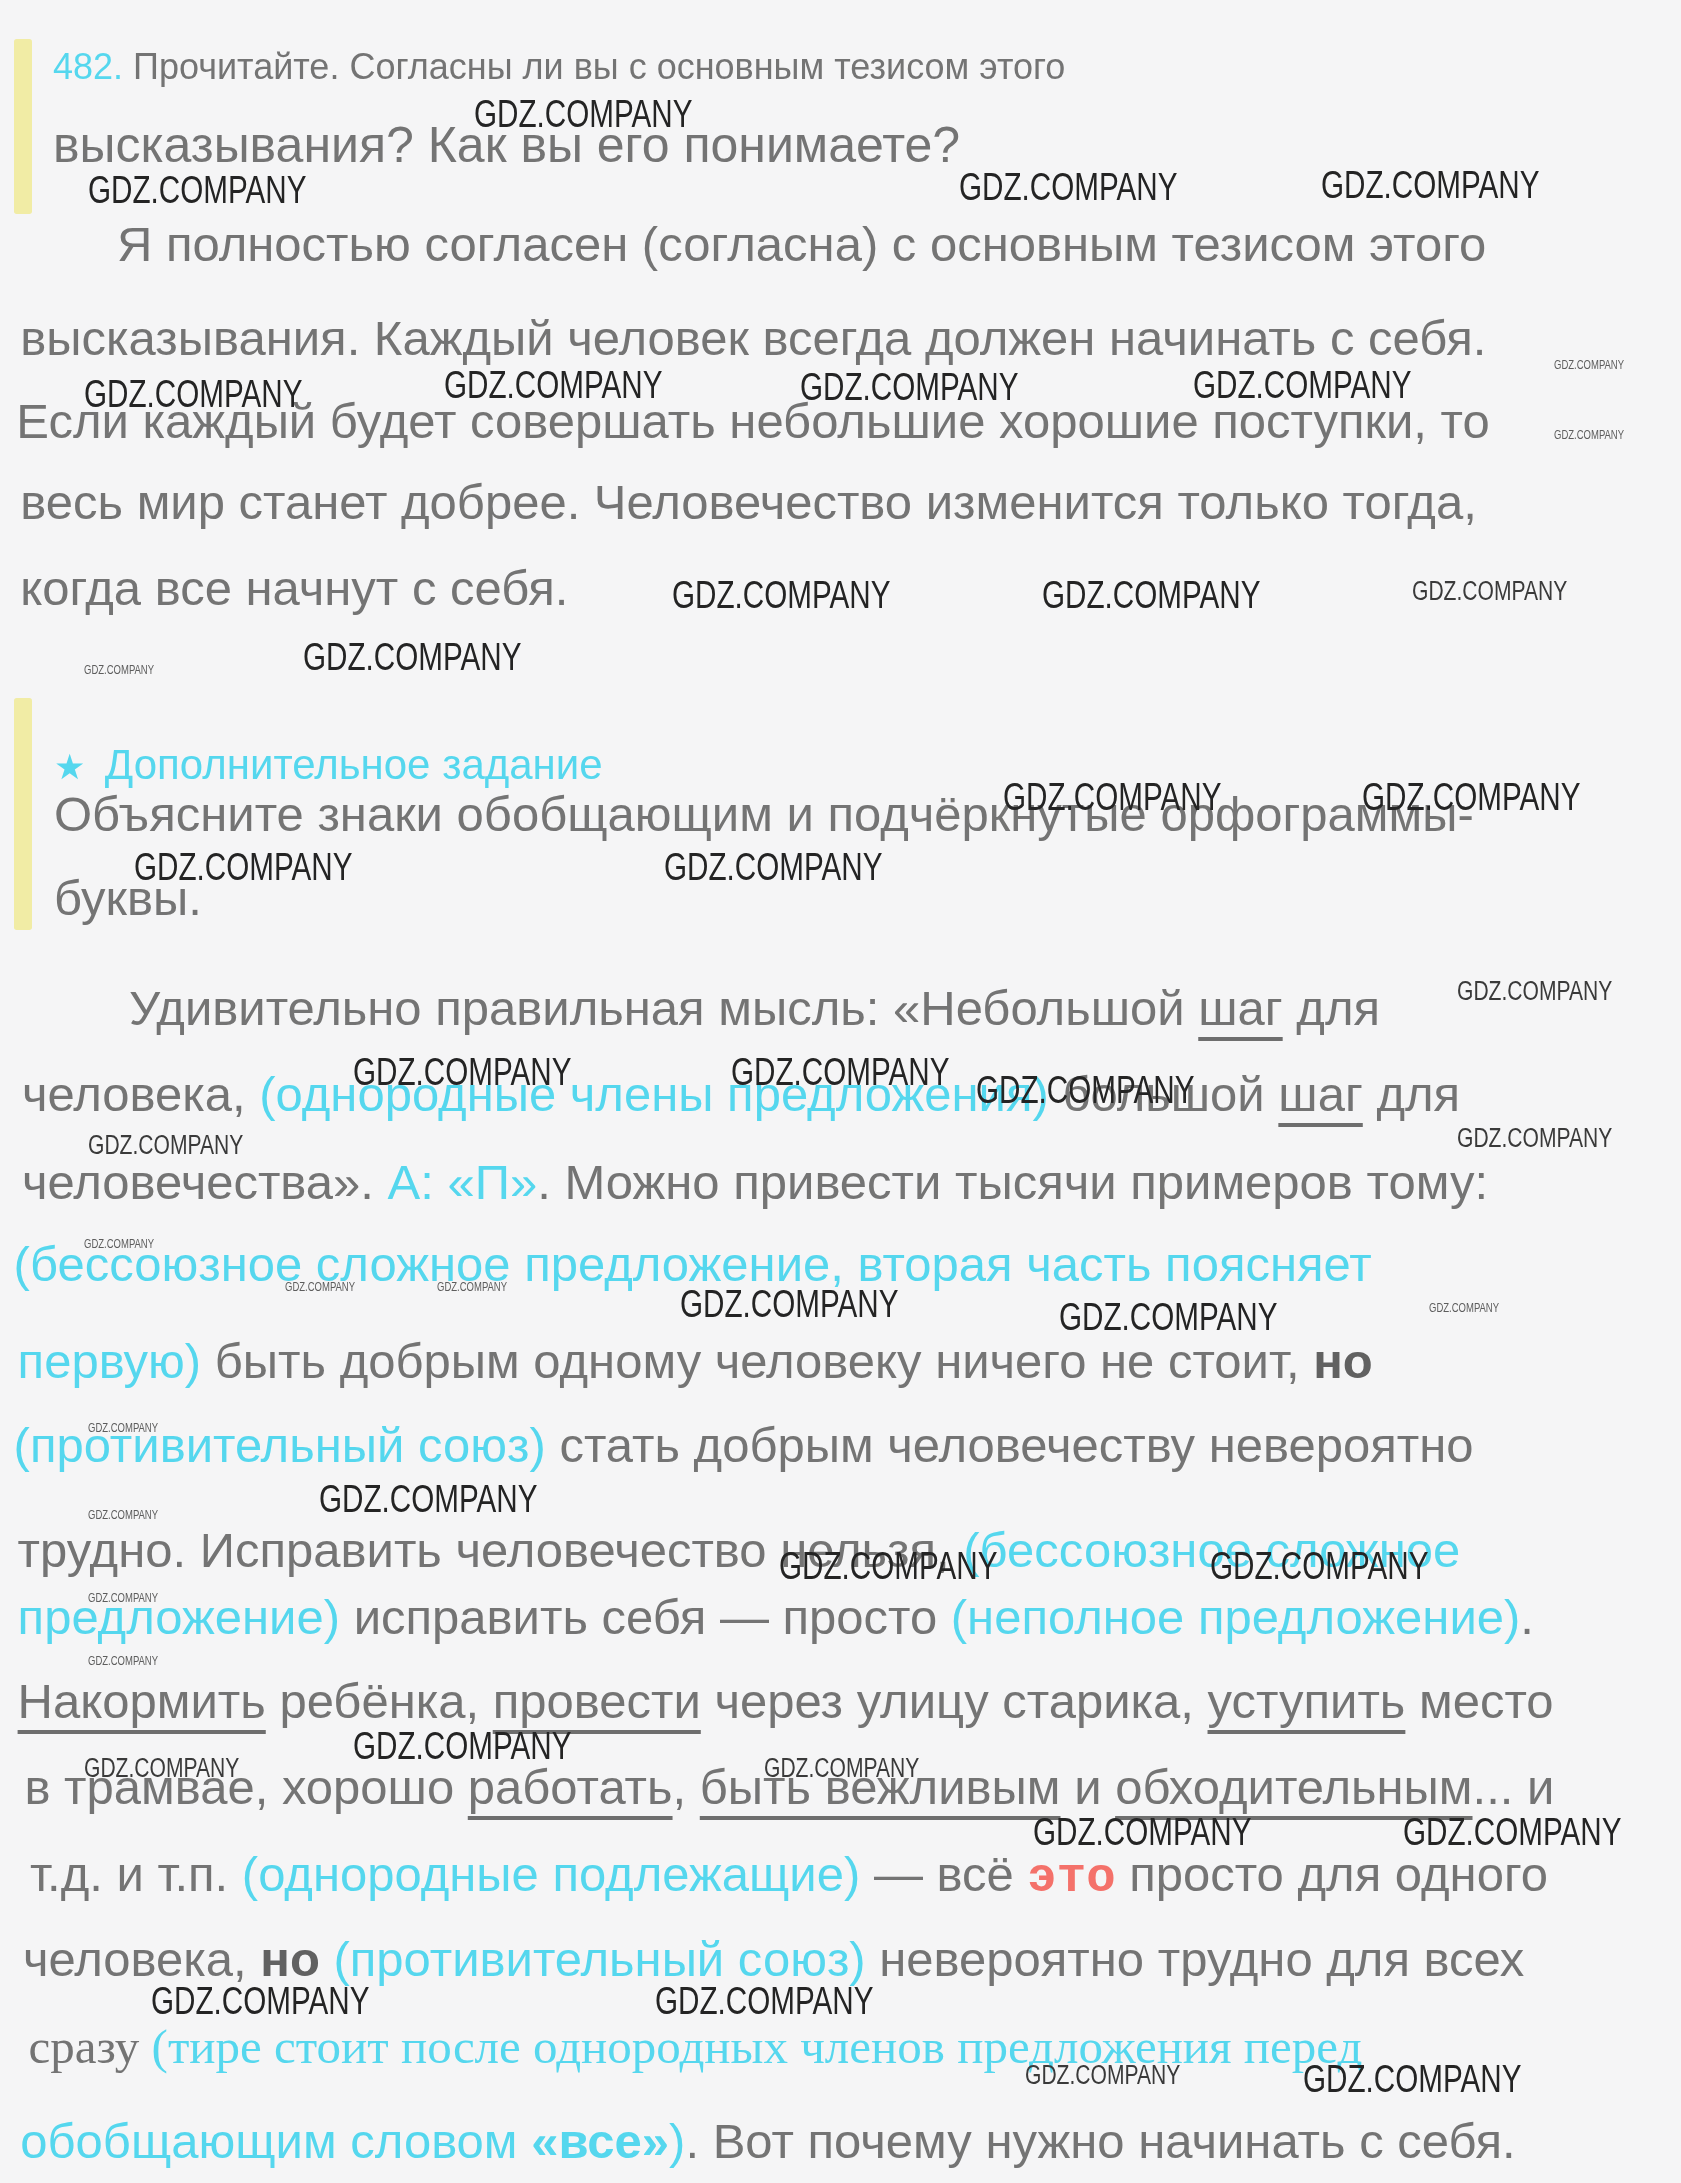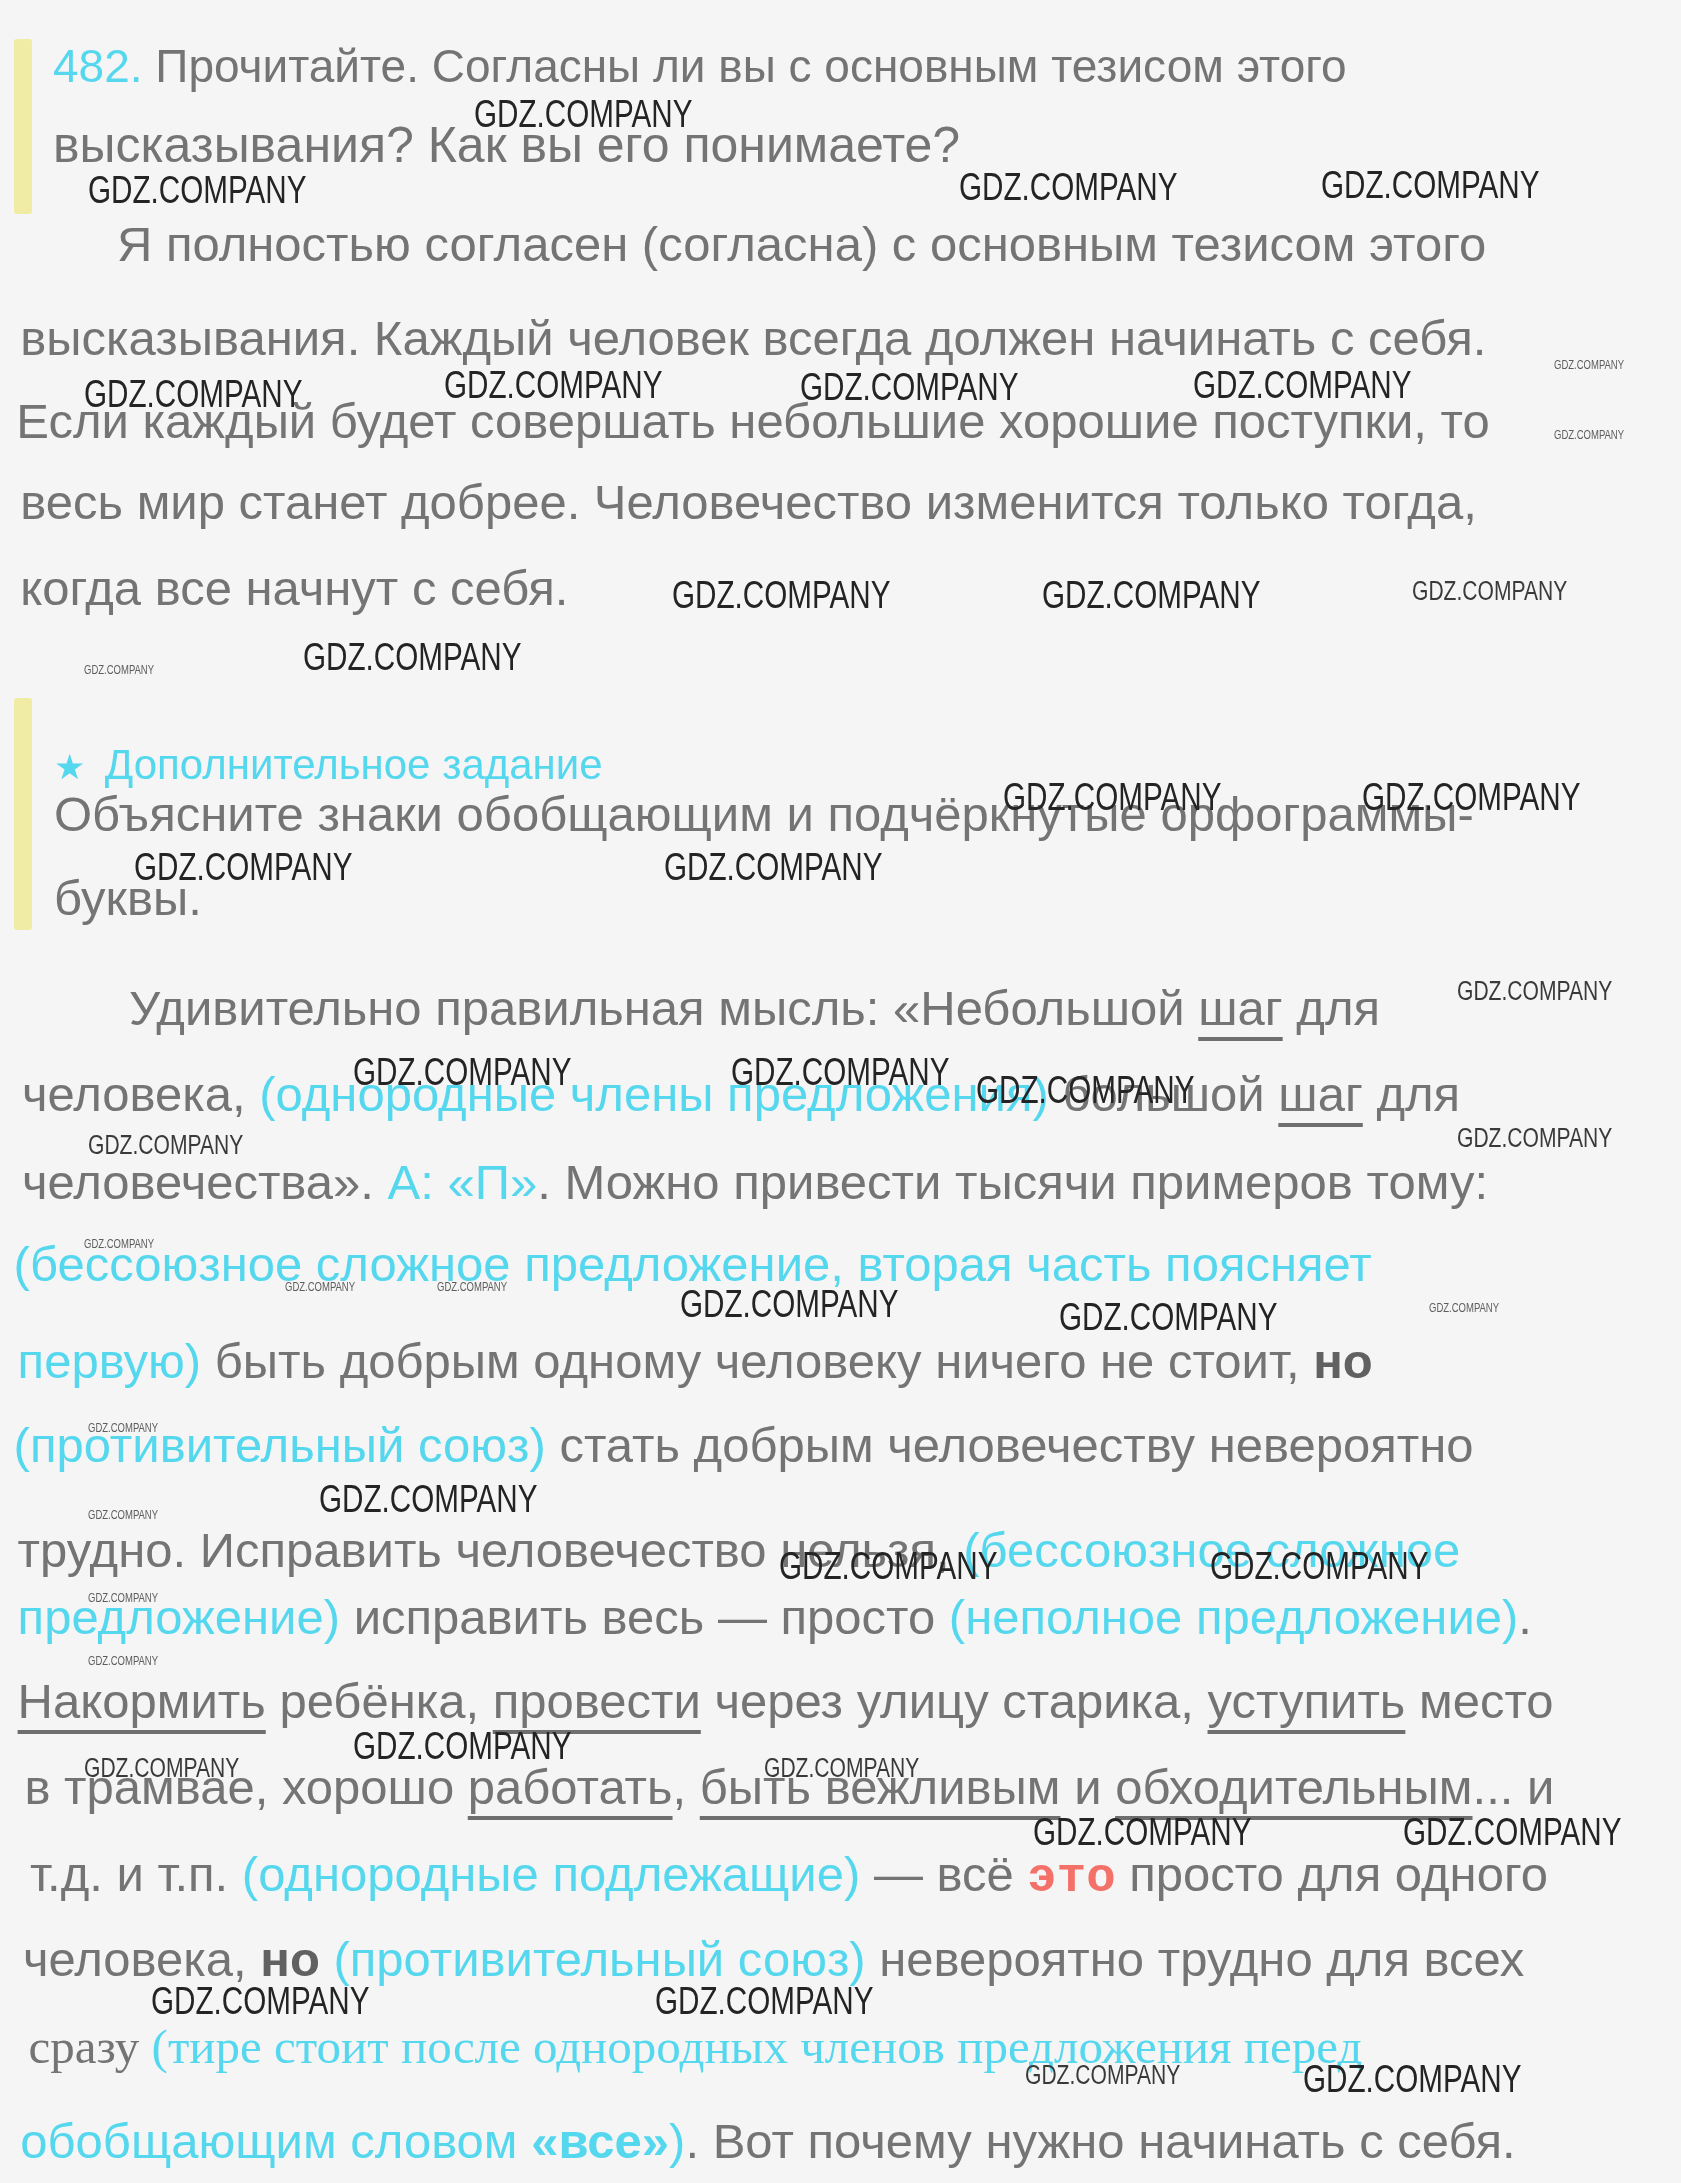--- a/index.html
+++ b/index.html
@@ -66,21 +66,21 @@
 </style>
 </head>
 <body>
 
 <div class="page">
 
   <div class="bar task"></div>
   <div class="bar addl"></div>
 
   <section>
-      <div class="tl" style="left: 53px; top: 41px; font-size: 46px;"><span class="num">482. </span><span class="g">Прочитайте. Согласны ли вы с основным тезисом этого</span></div>
+      <div class="tl" style="left: 53px; top: 41px; font-size: 36px;"><span class="num">482. </span><span class="g">Прочитайте. Согласны ли вы с основным тезисом этого</span></div>
       <div class="tl" style="left: 53px; top: 120px; font-size: 50px;"><span class="g">высказывания? Как вы его понимаете?</span></div>
     </section>
 
   <section>
       <div class="tl" style="left: 117px; top: 219px;"><span class="g">Я полностью согласен (согласна) с основным тезисом этого</span></div>
       <div class="tl" style="left: 20.3px; top: 313px;"><span class="g">высказывания. Каждый человек всегда должен начинать с себя.</span></div>
       <div class="tl" style="left: 16.3px; top: 396px;"><span class="g">Если каждый будет совершать небольшие хорошие поступки, то</span></div>
       <div class="tl" style="left: 20.3px; top: 477px;"><span class="g">весь мир станет добрее. Человечество изменится только тогда,</span></div>
       <div class="tl" style="left: 20.3px; top: 563px;"><span class="g">когда все начнут с себя.</span></div>
     </section>
@@ -92,21 +92,21 @@
     </section>
 
   <section>
       <div class="tl" style="left: 129px; top: 983px;"><span class="g">Удивительно правильная мысль: «Небольшой </span><span class="und">шаг</span><span class="g"> для</span></div>
       <div class="tl" style="left: 22px; top: 1069px;"><span class="g">человека, </span><span class="ann">(однородные члены предложения)</span><span class="g"> большой </span><span class="und">шаг</span><span class="g"> для</span></div>
       <div class="tl" style="left: 22px; top: 1157px;"><span class="g">человечества». </span><span class="ann">А: «П»</span><span class="g">. Можно привести тысячи примеров тому:</span></div>
       <div class="tl" style="left: 13.6px; top: 1239px;"><span class="ann">(бессоюзное сложное предложение, вторая часть поясняет</span></div>
       <div class="tl" style="left: 17.6px; top: 1336px;"><span class="ann">первую)</span><span class="g"> быть добрым одному человеку ничего не стоит, </span><span class="bold">но</span></div>
       <div class="tl" style="left: 13.6px; top: 1420px;"><span class="ann">(противительный союз)</span><span class="g"> стать добрым человечеству невероятно</span></div>
       <div class="tl" style="left: 17.6px; top: 1509px; margin-top: 16px;"><span class="g">трудно. Исправить человечество нельзя, </span><span class="ann">(бессоюзное сложное</span></div>
-      <div class="tl" style="left: 17.6px; top: 1592px;"><span class="ann">предложение)</span><span class="g"> исправить весь — просто </span><span class="ann">(неполное предложение)</span><span class="g">.</span></div>
+      <div class="tl" style="left: 17.6px; top: 1592px;"><span class="ann">предложение)</span><span class="g"> исправить себя — просто </span><span class="ann">(неполное предложение)</span><span class="g">.</span></div>
       <div class="tl" style="left: 17.6px; top: 1676px;"><span class="und">Накормить</span><span class="g"> ребёнка, </span><span class="und">провести</span><span class="g"> через улицу старика, </span><span class="und">уступить</span><span class="g"> место</span></div>
       <div class="tl" style="left: 24.4px; top: 1762px;"><span class="g">в трамвае, хорошо </span><span class="und">работать</span><span class="g">, </span><span class="und">быть вежливым</span><span class="g"> и </span><span class="und">обходительным</span><span class="g">... и</span></div>
       <div class="tl" style="left: 30px; top: 1849px;"><span class="g">т.д. и т.п. </span><span class="ann">(однородные подлежащие)</span><span class="g"> — всё </span><span class="red">это</span><span class="g"> просто для одного</span></div>
       <div class="tl" style="left: 23px; top: 1934px;"><span class="g">человека, </span><span class="bold">но</span><span class="g"> </span><span class="ann">(противительный союз)</span><span class="g"> невероятно трудно для всех</span></div>
       <div class="tl" style="left: 28.5px; top: 2021px; font-family: Liberation Serif, serif;"><span class="g">сразу </span><span class="ann">(тире стоит после однородных членов предложения перед</span></div>
       <div class="tl" style="left: 20.3px; top: 2116px;"><span class="ann">обобщающим словом </span><span class="annb">«все»</span><span class="ann">)</span><span class="g">. Вот почему нужно начинать с себя.</span></div>
     </section>
 
   <div>
       <span class="wm l" style="left: 474px; top: 95px;">GDZ.COMPANY</span>

